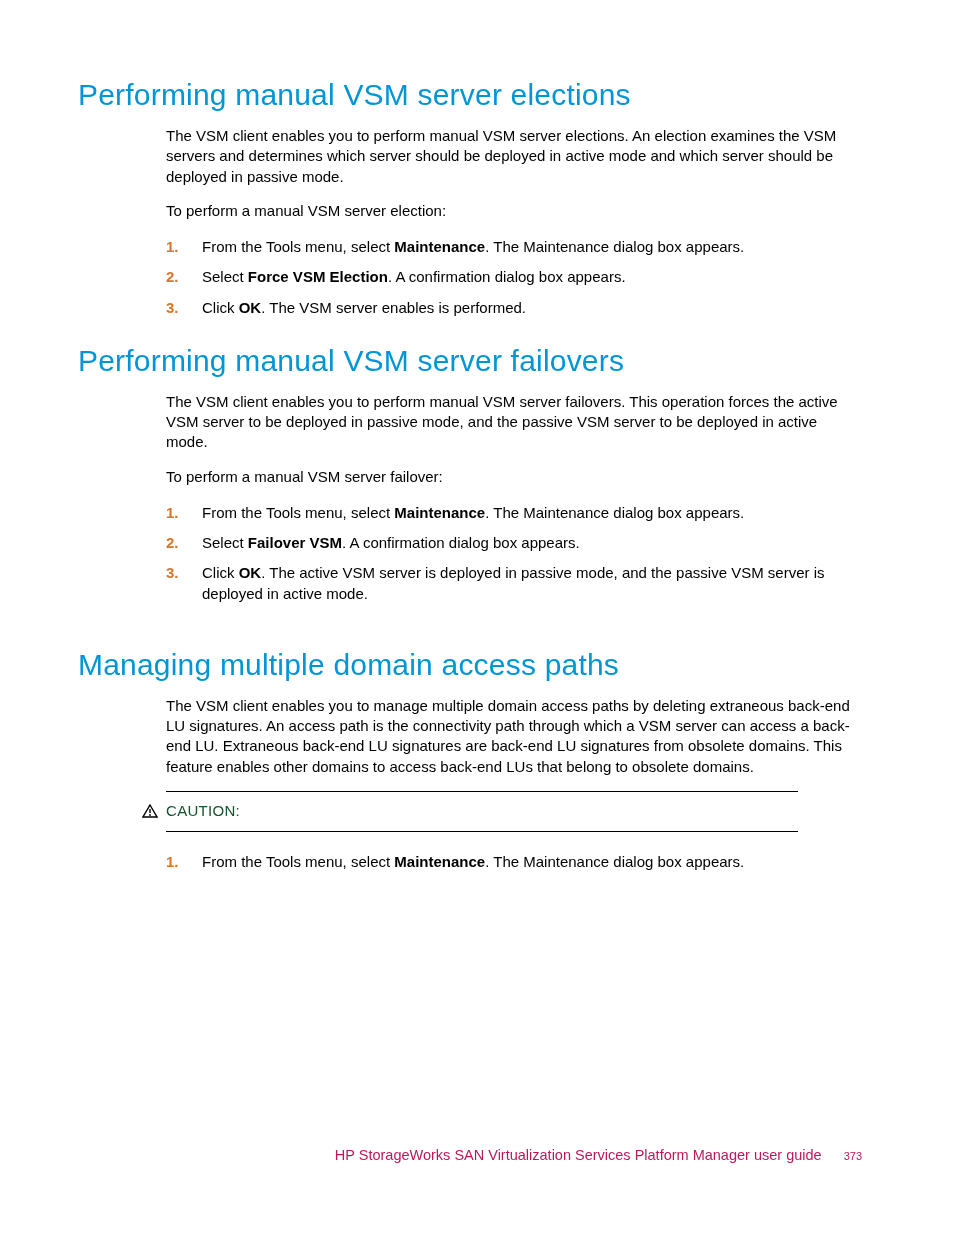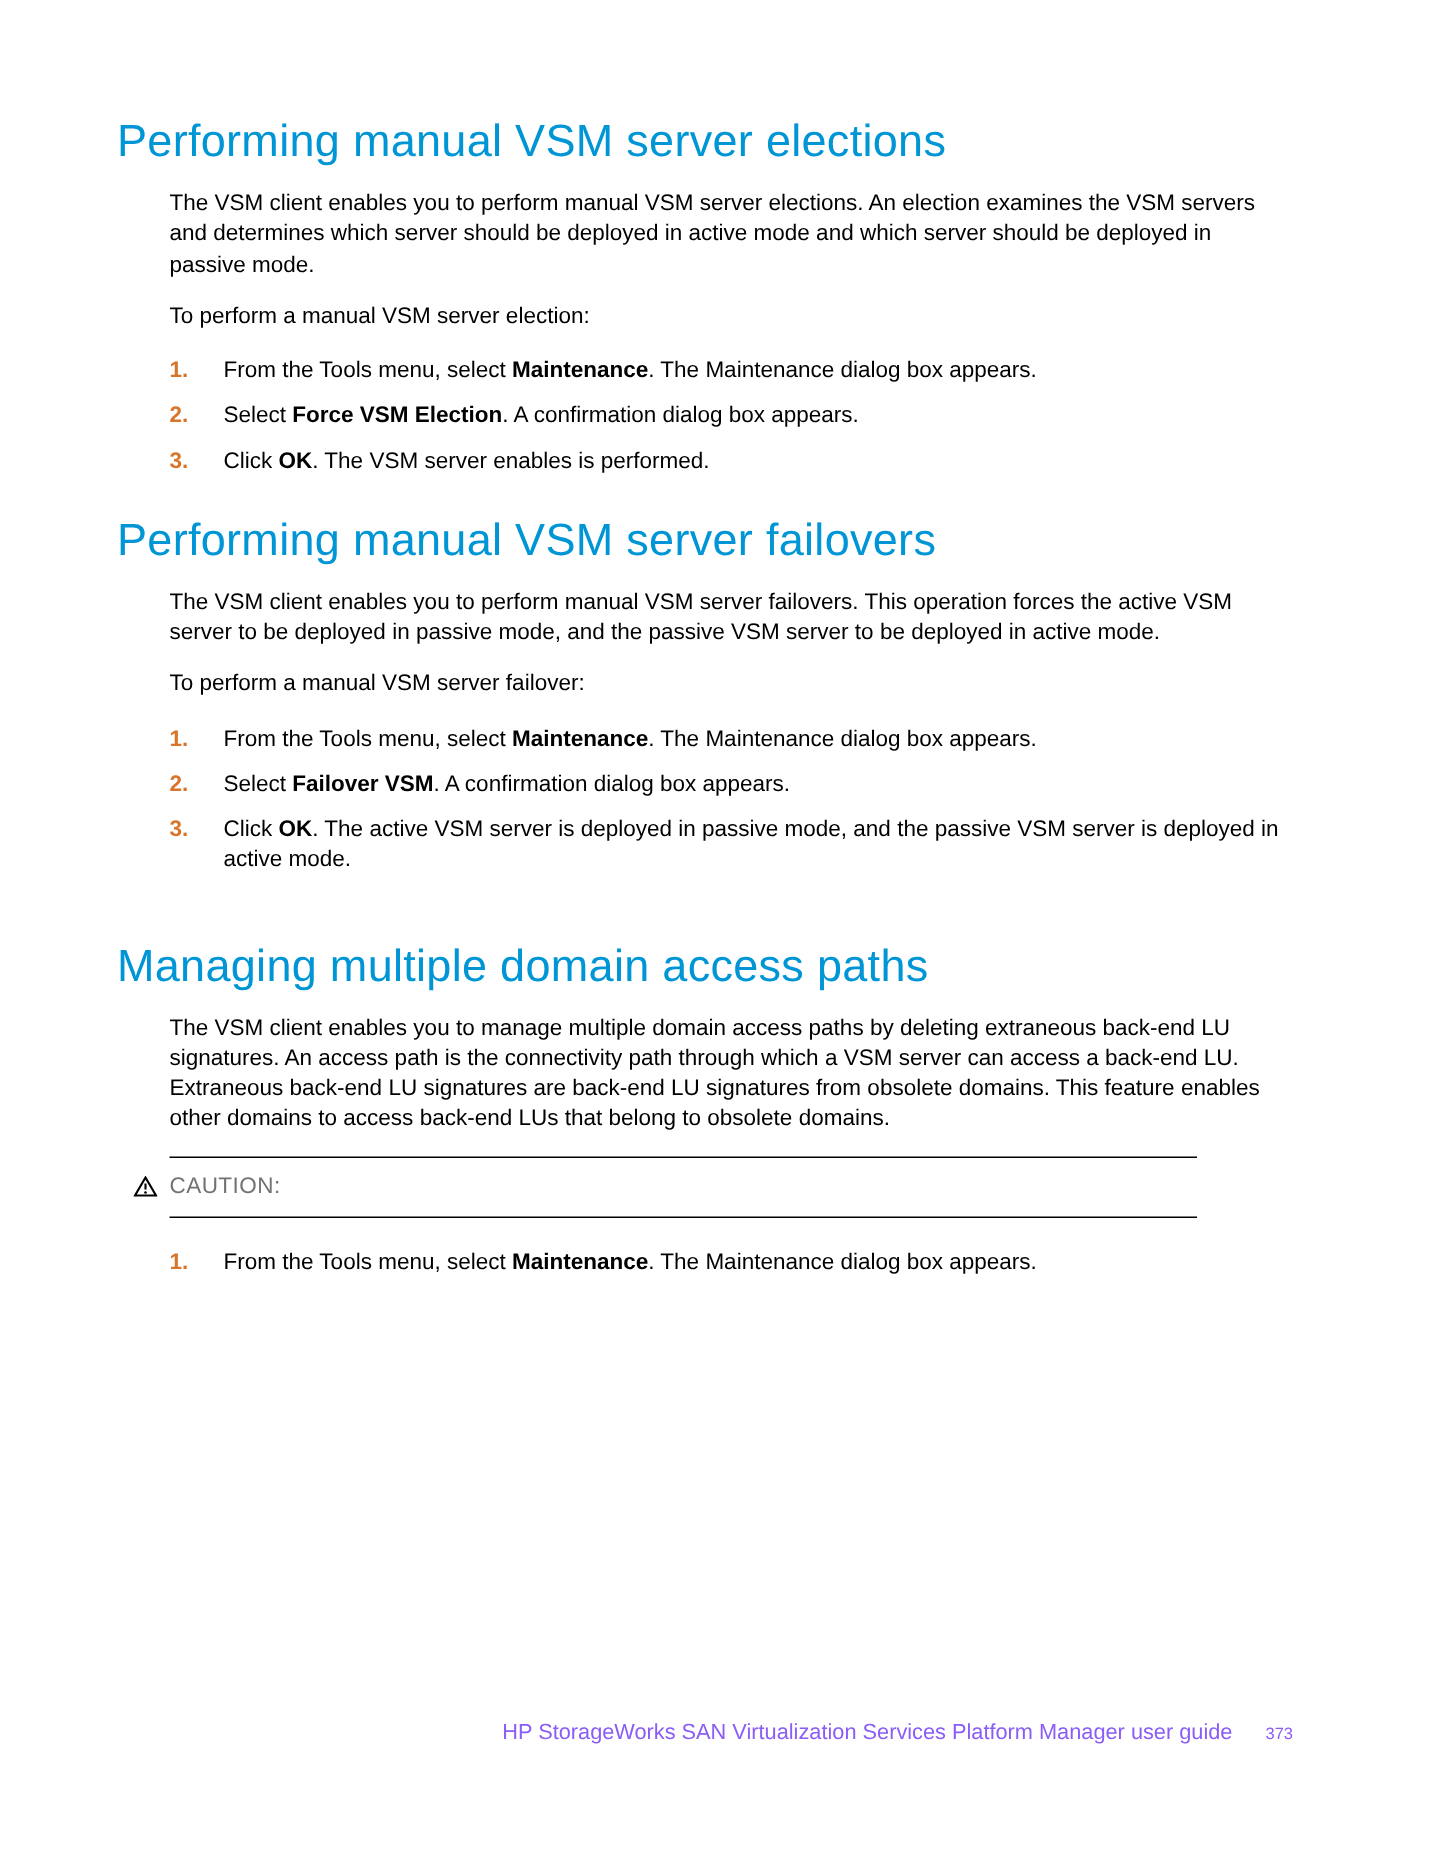--- a/index.html
+++ b/index.html
@@ -22,21 +22,21 @@
   }
   h2.section-title {
     font-family: "Futura", "Trebuchet MS", "Segoe UI", Arial, sans-serif;
     font-weight: 300;
     font-size: 30px;
     color: #0096d6;
     margin: 0 0 14px 0;
     letter-spacing: 0.2px;
   }
   .body-block {
-    margin-left: 35px;
+    margin-left: 88px;
     margin-right: 4px;
   }
   p.body {
     font-size: 15px;
     line-height: 1.35;
     margin: 0 0 14px 0;
     font-weight: 400;
   }
   p.lead {
     margin-bottom: 16px;
@@ -83,34 +83,34 @@
   }
   .caution-icon {
     width: 16px;
     height: 14px;
     flex: 0 0 auto;
     margin-top: 2px;
   }
   .caution-label {
     font-size: 15px;
     letter-spacing: 0.3px;
-    color: #737373;
+    color: #14532d;
   }
   .caution-text {
     font-size: 15px;
     line-height: 1.35;
     margin: 6px 60px 0 0;
   }
 
   .footer {
     position: absolute;
     bottom: 72px;
     right: 92px;
     font-size: 14.5px;
-    color: #8b5cf6;
+    color: #be185d;
     display: flex;
     align-items: baseline;
     gap: 22px;
   }
   .footer .pagenum { font-size: 11px; }
 </style>
 </head>
 <body>
 
 <div class="page">

